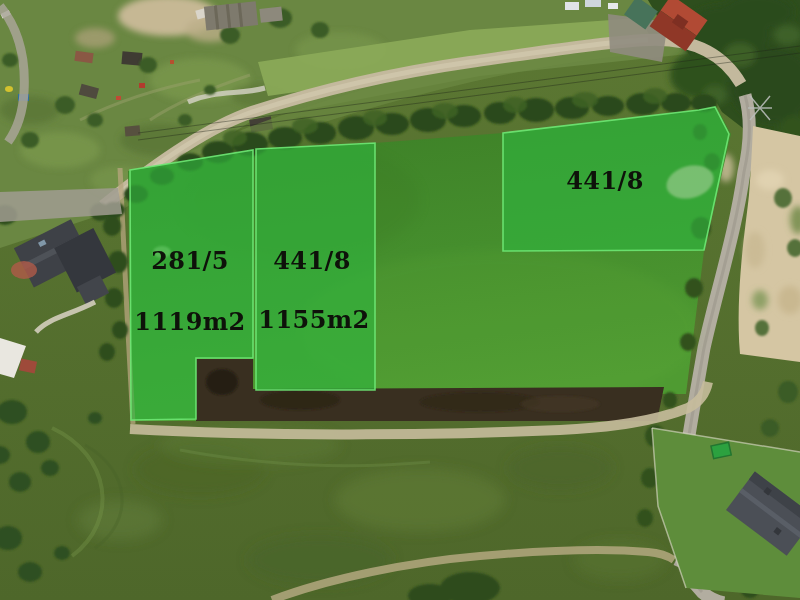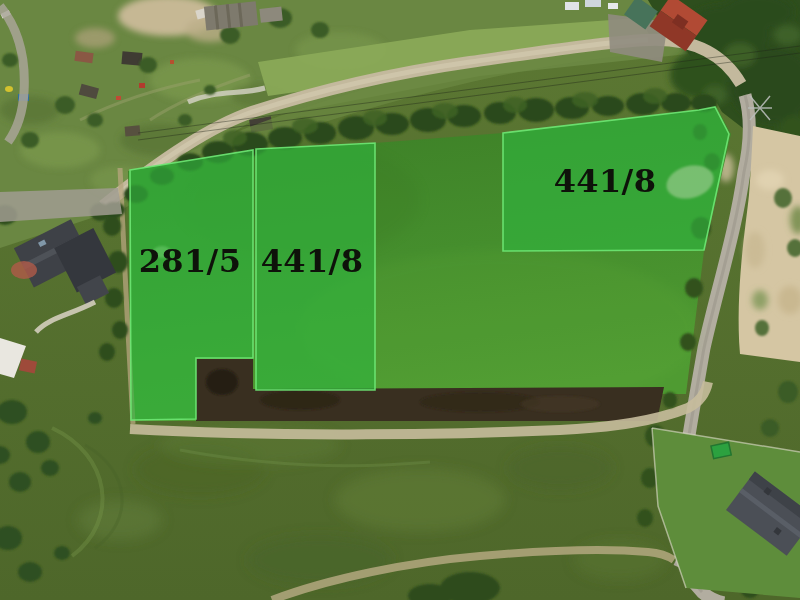--- a/index.html
+++ b/index.html
@@ -1,20 +1,20 @@
 <!DOCTYPE html>
 <html style="--parcel-overlay-green: #2fb43d; --parcel-border-green: #6ee874; --label-text: #0e120a;"><head>
 <meta charset="utf-8">
 <style>
   html,body{margin:0;padding:0;background:#222;}
   .stage{position:relative;width:800px;height:600px;overflow:hidden;background:#55702f;
          font-family:"DejaVu Serif","Liberation Serif",serif;}
   .stage svg{position:absolute;left:0;top:0;}
   .plabel{position:absolute;transform:translate(-50%,-50%);
-          font-weight:bold;font-size:32px;line-height:1;
+          font-weight:bold;font-size:24px;line-height:1;
           color:var(--label-text,#0e120a);letter-spacing:.4px;white-space:nowrap;
           font-family:"DejaVu Serif","Liberation Serif",serif;}
   #l15a{left:190px;top:261px}
   #l15b{left:190px;top:322px}
   #l16a{left:312px;top:261px}
   #l16b{left:314px;top:320px}
   #l18a{left:605px;top:181px}
   #l18b{left:603px;top:227px}
 </style>
 </head>
@@ -297,16 +297,18 @@
   <g fill="var(--parcel-overlay-green,#2fb43d)" fill-opacity="0.65" stroke="var(--parcel-border-green,#6ee874)" stroke-width="1.6" stroke-opacity=".9">
     <polygon points="130,170 253,150 253,358 196,358 196,419 131,420"></polygon>
     <polygon points="256,149 375,143 375,390 256,390"></polygon>
     <polygon points="503,133 699,110 715,107 729,134 704,250 503,251"></polygon>
     <ellipse cx="690" cy="182" rx="24" ry="16" fill="#aed3a0" fill-opacity=".55" stroke="none" transform="rotate(-15 690 182)" filter="url(#b1)"></ellipse>
     <ellipse cx="162" cy="252" rx="9" ry="6" fill="#6fcf72" fill-opacity=".5" stroke="none" filter="url(#b1)"></ellipse>
   </g>
 </svg>
 
 <div class="plabel" id="l15a">281/5</div>
+<div class="plabel" id="l15b">1119m2</div>
 <div class="plabel" id="l16a">441/8</div>
+<div class="plabel" id="l16b">1155m2</div>
 <div class="plabel" id="l18a">441/8</div>
 
 </div>
 
 </body></html>

